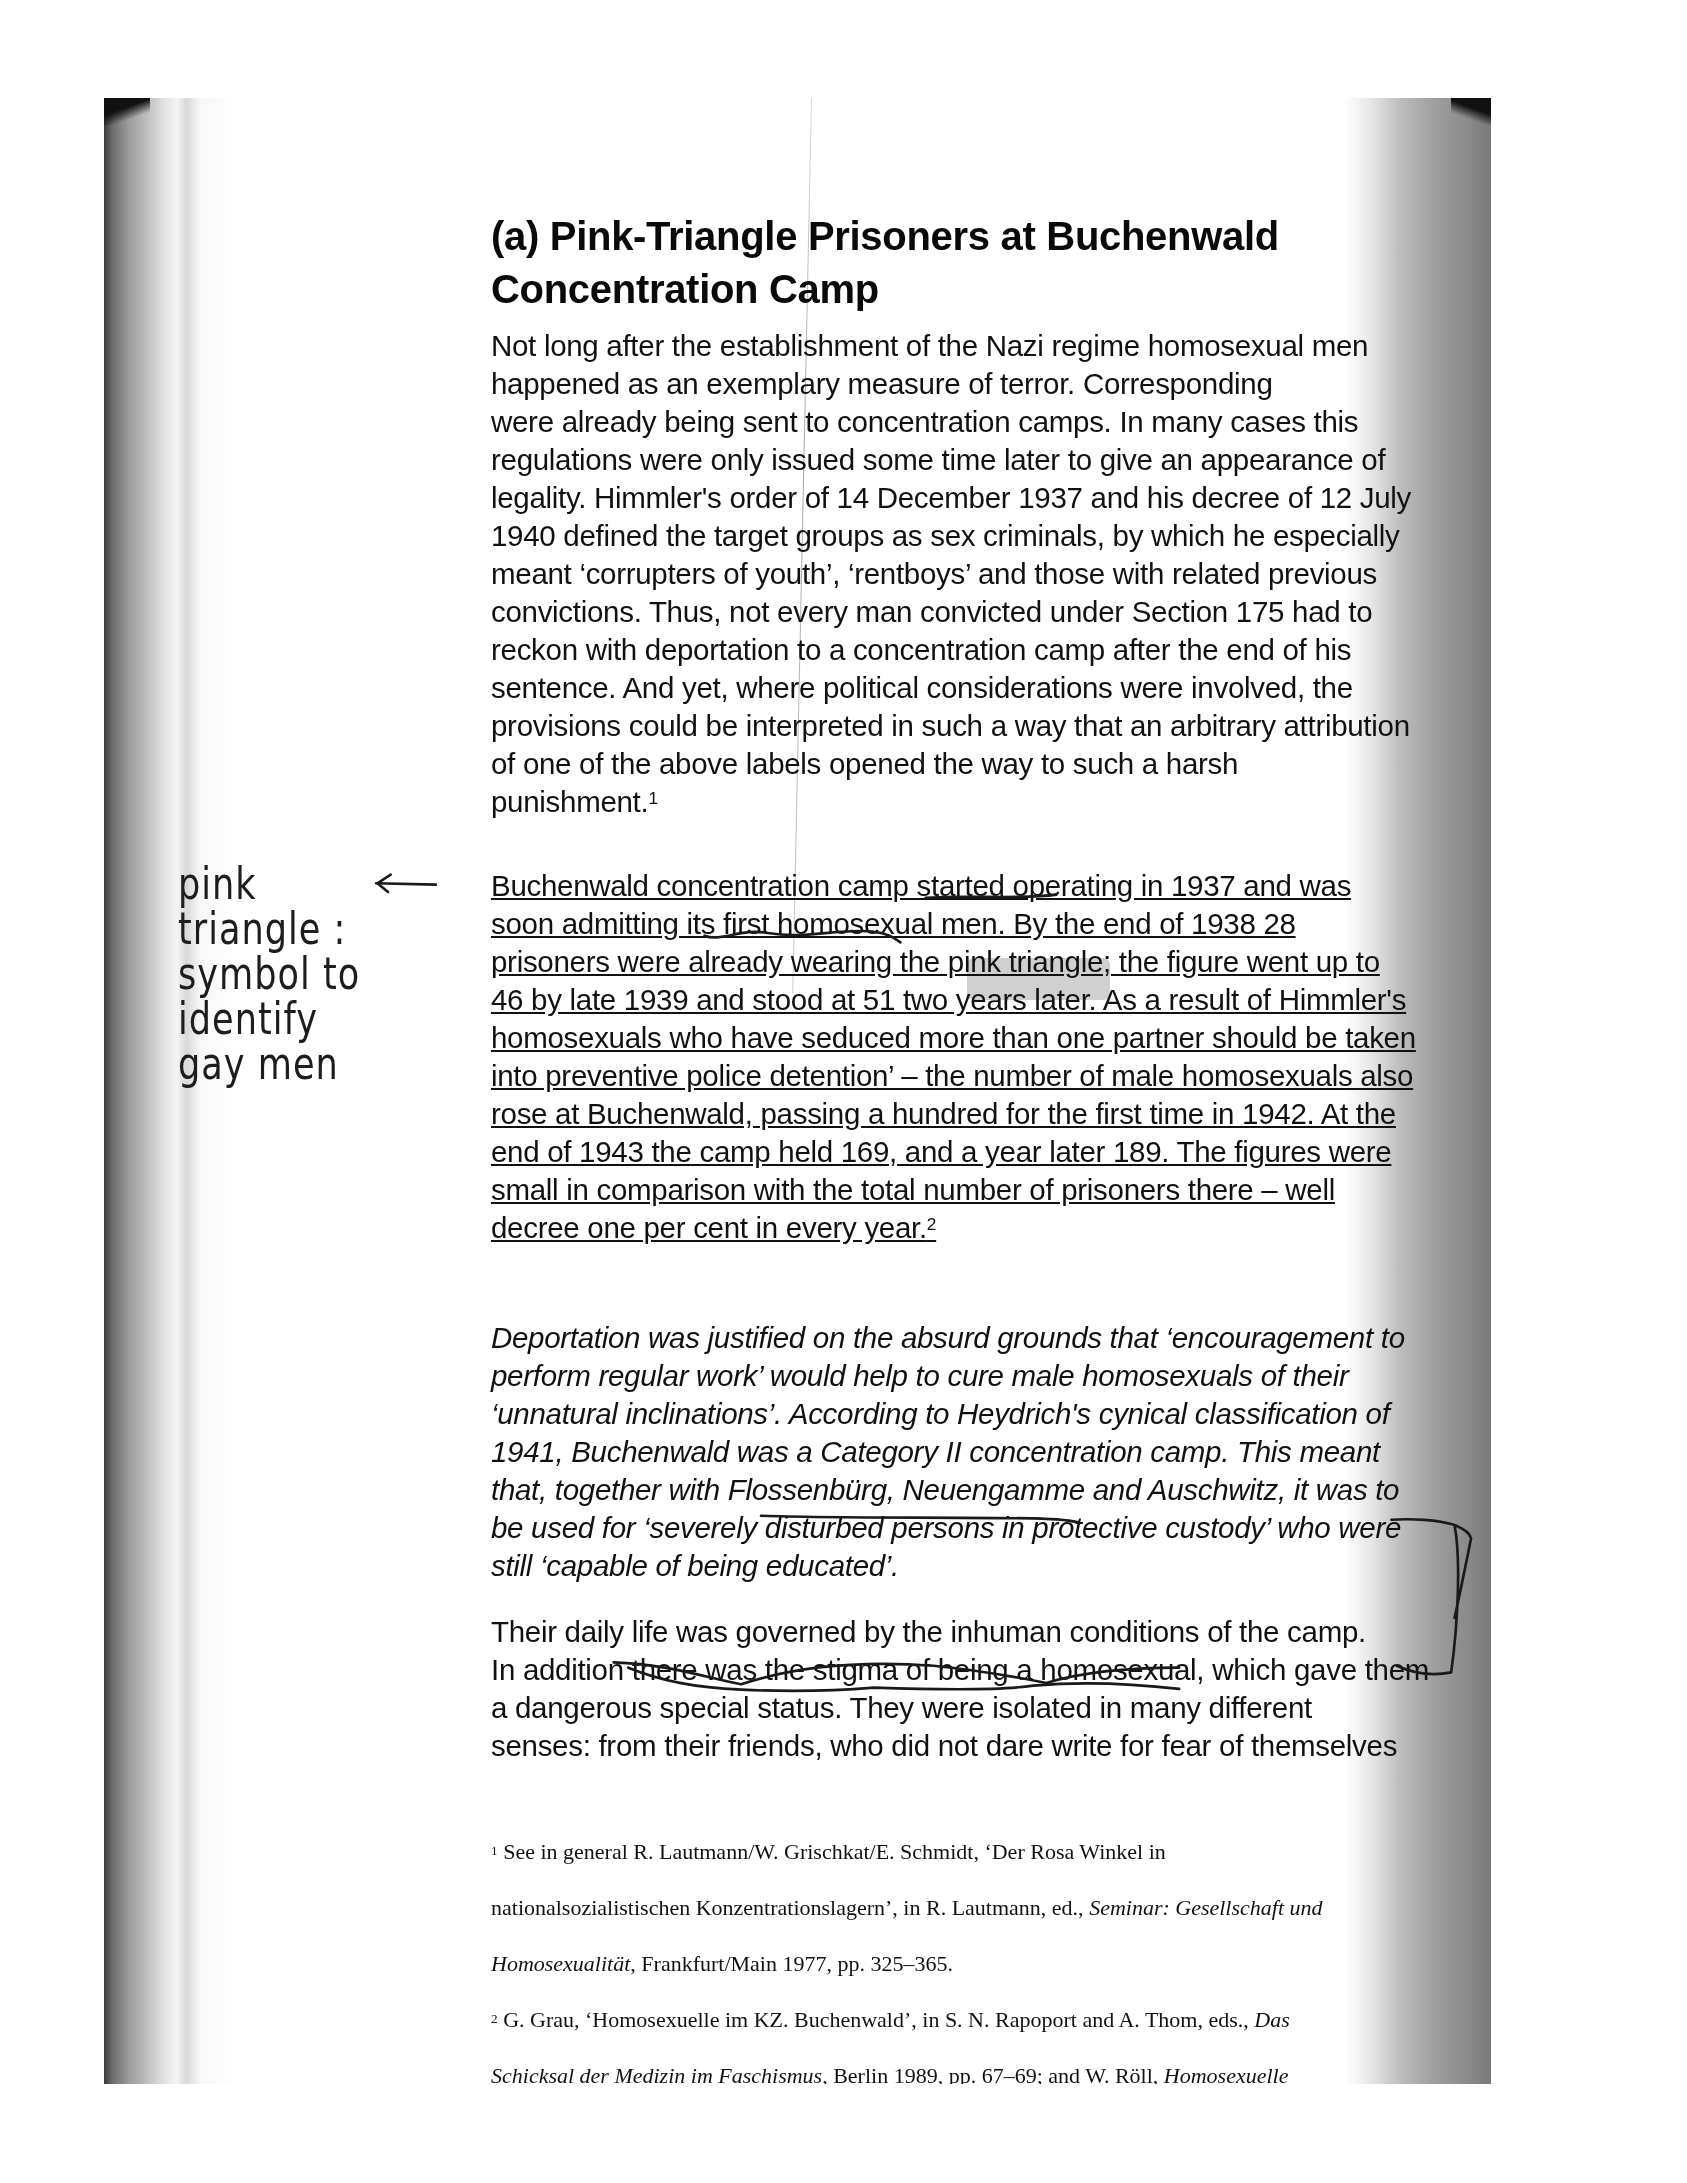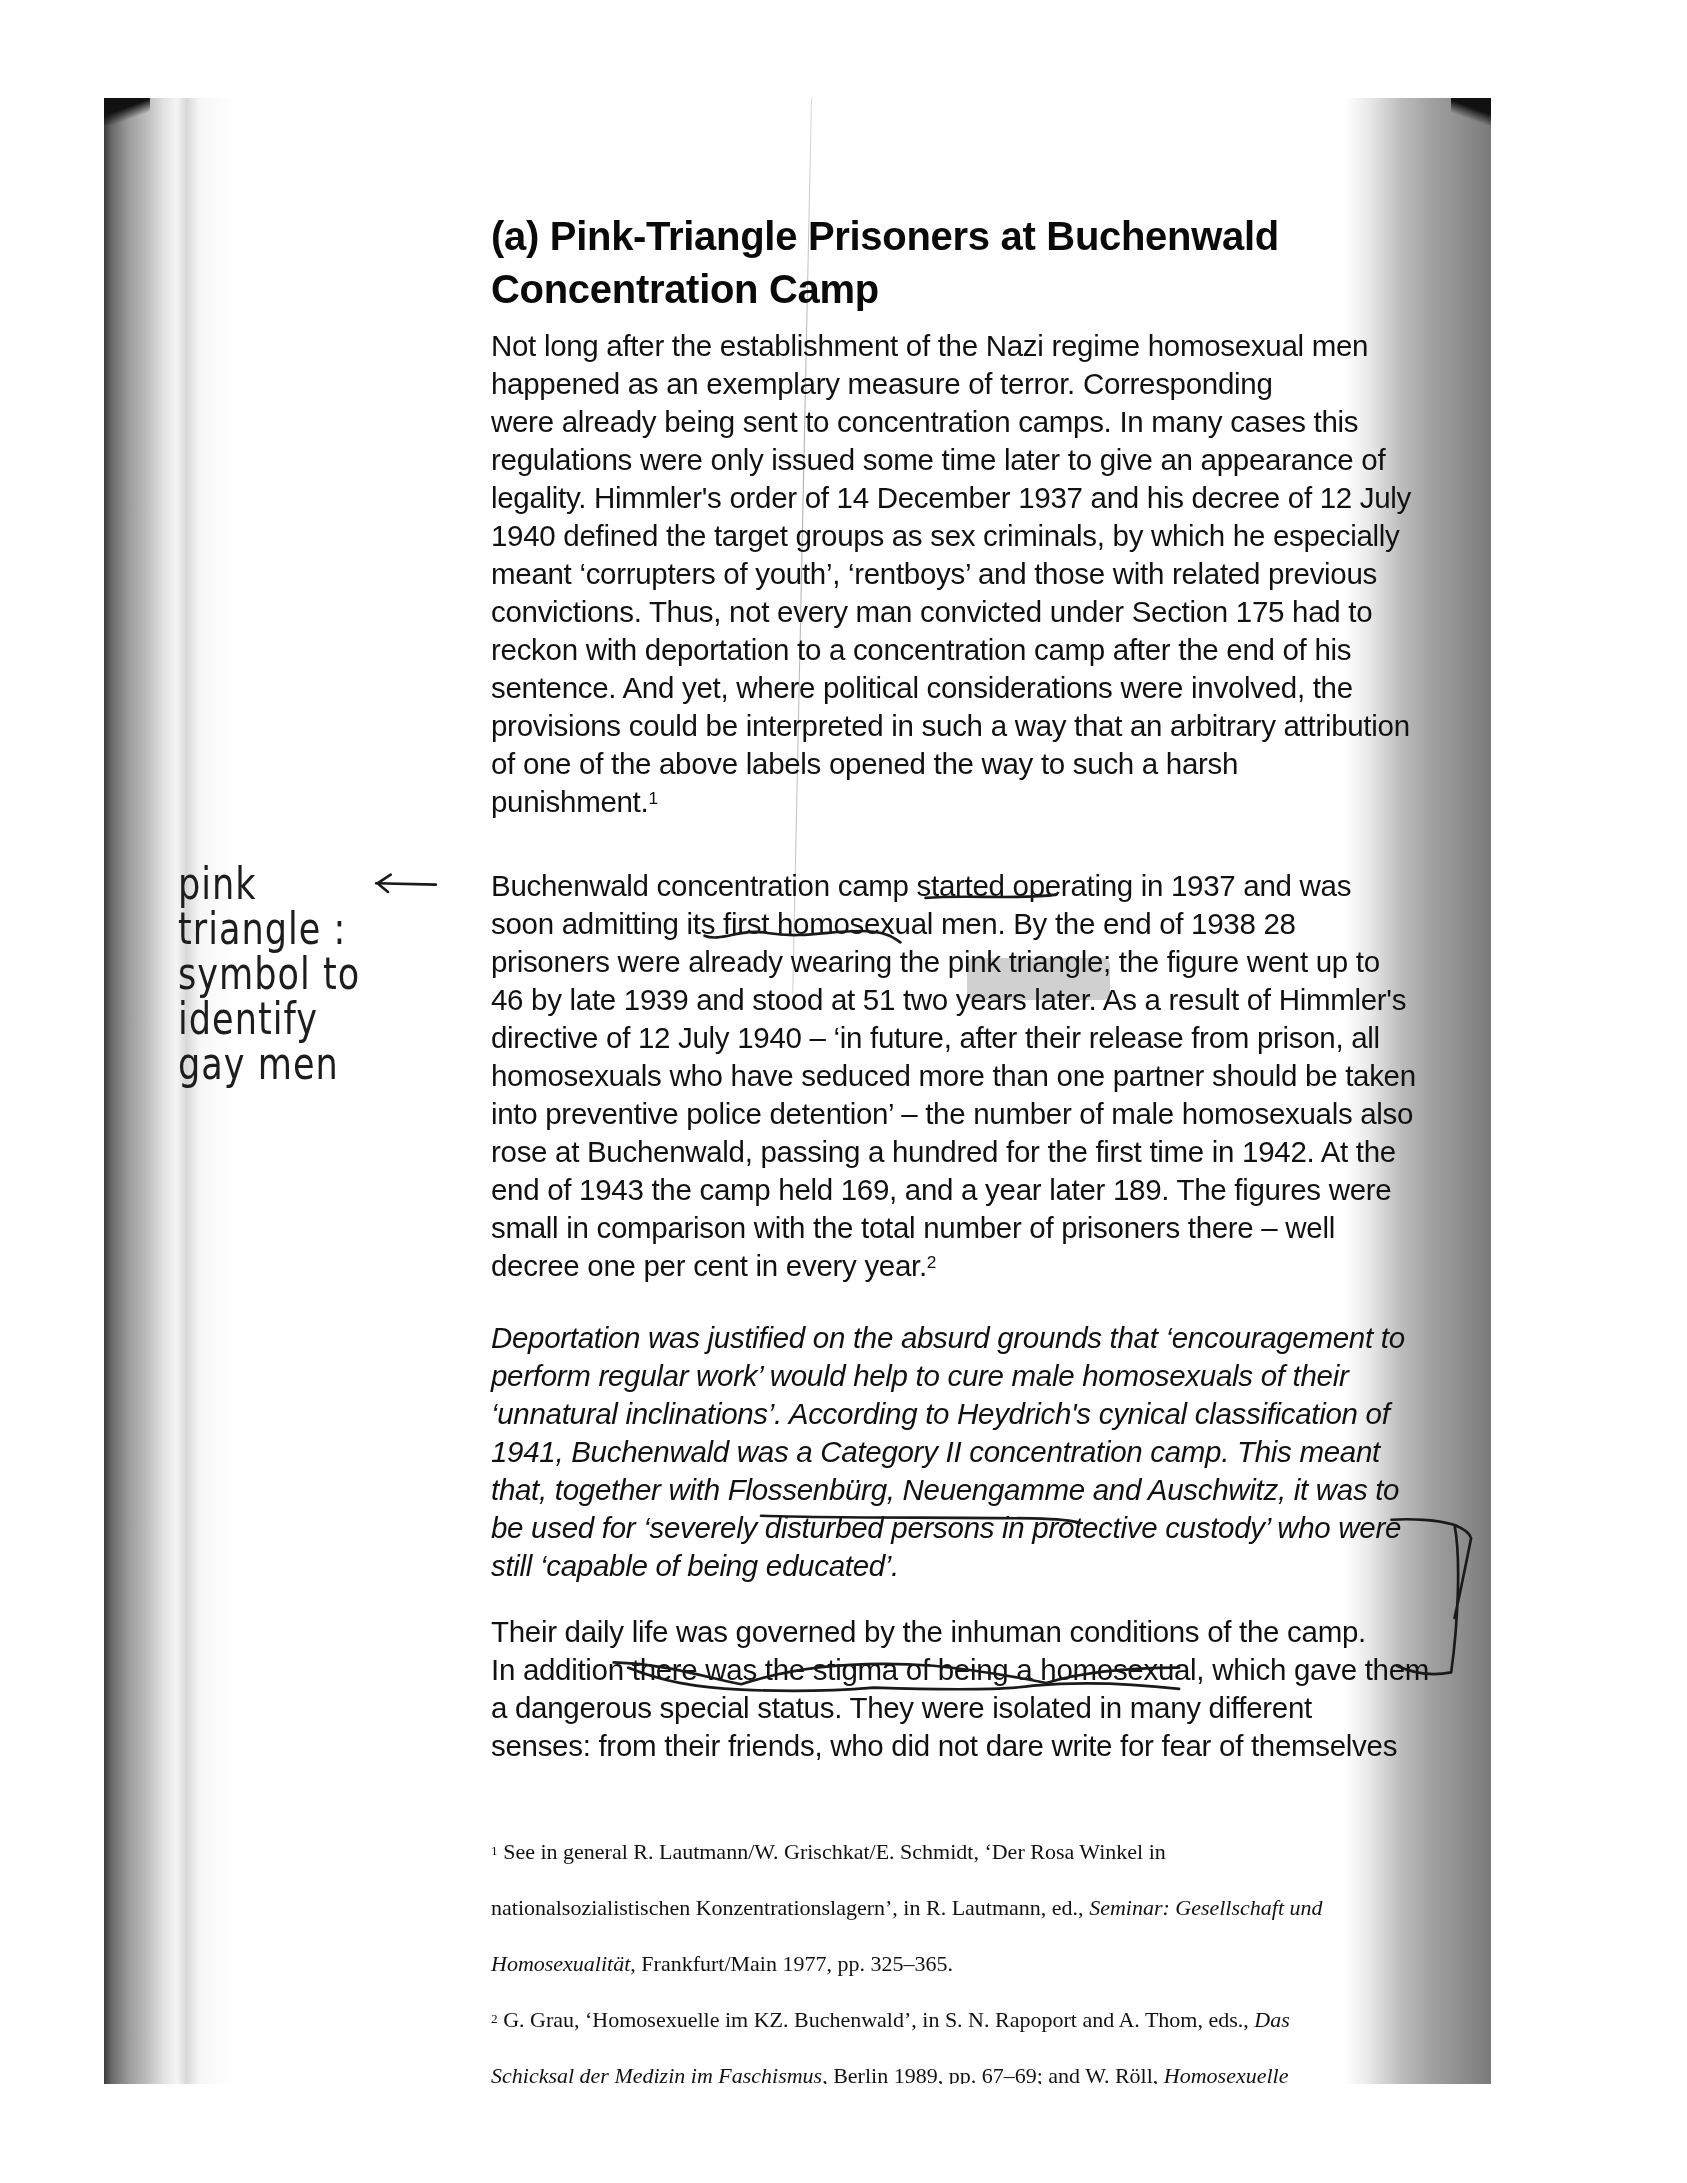--- a/index.html
+++ b/index.html
@@ -40,21 +40,21 @@
       font-size: 40px; font-weight: bold; line-height: 53px; letter-spacing: -0.3px;
       width: 996px; color: #0a0a0a;
     }
     .title span { display: block; }
     .para {
       position: absolute; left: 0; width: 996px;
       font-size: 29.5px; line-height: 38px; letter-spacing: -0.3px;
     }
     .para .ln { display: block; white-space: nowrap; }
     .p1 { top: 229px; }
-    .p2 { top: 769px; }
+    .p2 { top: 769px; text-decoration: underline; }
     .p3 { top: 1221px; font-style: italic; }
     .p4 { top: 1515px; }
     sup { font-size: 17.3px; vertical-align: top; position: relative; top: -4px; }
 
     .footnotes {
       position: absolute; left: 0; top: 1713px; width: 1009px;
       font-family: "Liberation Serif", serif; font-size: 22px; line-height: 30px; color: #111;
     }
     .footnotes .ln { display: block; white-space: nowrap; margin-top: 26px; }
     .footnotes i { font-style: italic; }
@@ -104,21 +104,20 @@
       <span class="ln">provisions could be interpreted in such a way that an arbitrary attribution</span>
       <span class="ln">of one of the above labels opened the way to such a harsh</span>
       <span class="ln"><span>punishment.</span><sup>1</sup></span>
     </div>
 
     <div class="para p2">
       <span class="ln">Buchenwald concentration camp started operating in 1937 and was</span>
       <span class="ln">soon admitting its first homosexual men. By the end of 1938 28</span>
       <span class="ln">prisoners were already wearing the pink triangle; the figure went up to</span>
       <span class="ln">46 by late 1939 and stood at 51 two years later. As a result of Himmler's</span>
-      <span class="ln">directive of 12 July 1940 – ‘in future, after their release from prison, all</span>
       <span class="ln">homosexuals who have seduced more than one partner should be taken</span>
       <span class="ln">into preventive police detention’ – the number of male homosexuals also</span>
       <span class="ln">rose at Buchenwald, passing a hundred for the first time in 1942. At the</span>
       <span class="ln">end of 1943 the camp held 169, and a year later 189. The figures were</span>
       <span class="ln">small in comparison with the total number of prisoners there – well</span>
       <span class="ln"><span>decree one per cent in every year.</span><sup>2</sup></span>
     </div>
 
     <div class="para p3">
       <span class="ln">Deportation was justified on the absurd grounds that ‘encouragement to</span>

